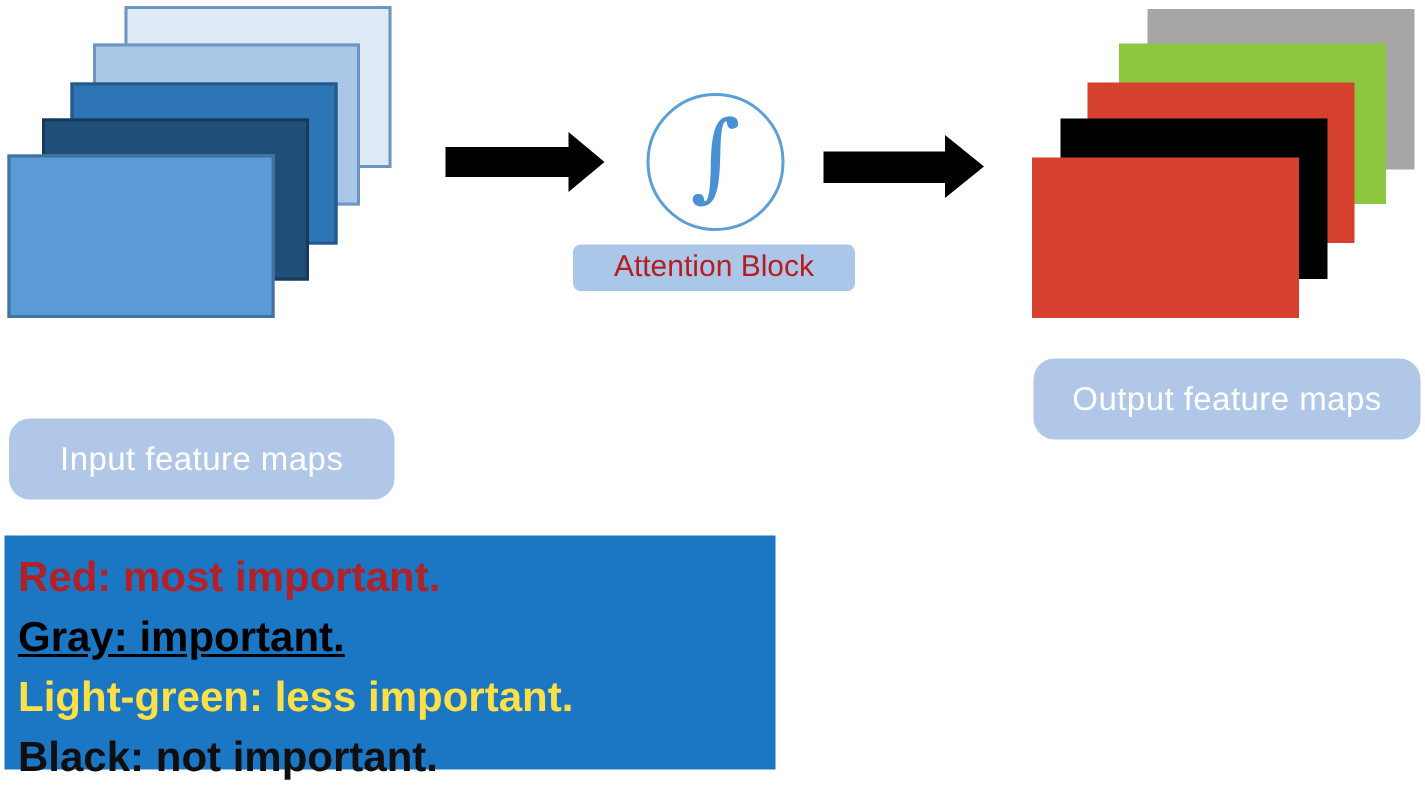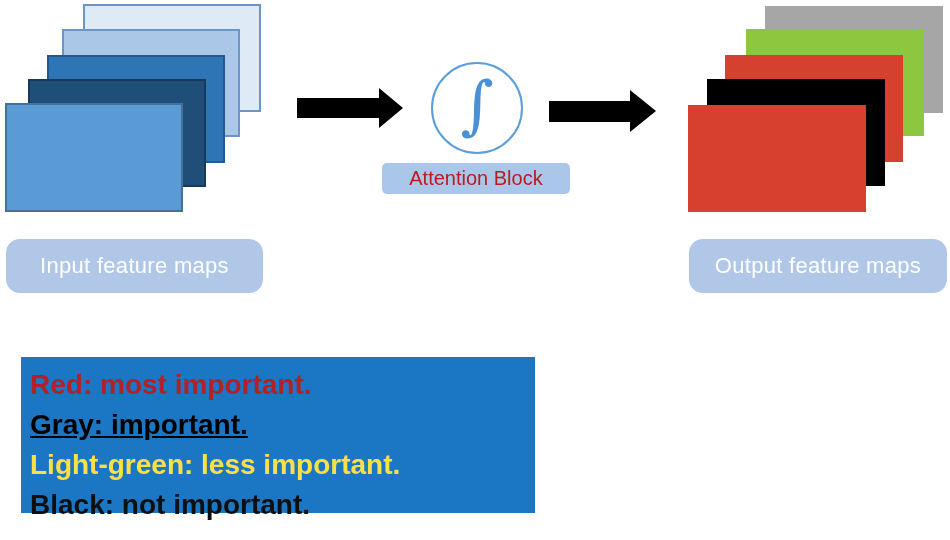--- a/index.html
+++ b/index.html
@@ -20,42 +20,42 @@
   .out2 { left:746px; top:29px; }
   .out3 { left:725px; top:55px; }
   .out4 { left:707px; top:79px; }
   .out5 { left:688px; top:105px; }
   
   .map-label {
     position:absolute; top:239px; height:54px; border-radius:14px;
     display:flex; align-items:center; justify-content:center;
     color:#fff; font-size:22px; letter-spacing:0.3px;
   }
-  .map-label.input  { left:6px;   width:257px; }
+  .map-label.input  { left:6px;   width:257px;margin-top:40px; }
   .map-label.output { left:689px; width:258px; }
   
   .arrows { position:absolute; left:0; top:0; width:950px; height:540px; pointer-events:none; }
   
   .attention-circle {
     position:absolute; left:431px; top:62px; width:92px; height:92px;
     border-radius:50%; border:2px solid #5b9fd9; box-sizing:border-box;
     display:flex; align-items:center; justify-content:center; background:#ffffff;
   }
   .integral {
     font-family:"DejaVu Serif", serif; font-size:64px; line-height:1;
     transform:translateY(-3px);
   }
   .attention-label {
     position:absolute; left:382px; top:163px; width:188px; height:31px;
     border-radius:5px; display:flex; align-items:center; justify-content:center;
     color:#fff; font-size:20px;
   }
   
   .legend {
-    position:absolute; left:21px; top:357px; width:514px; height:156px;
+    position:absolute; left:3px; top:357px; width:514px; height:156px;
     box-sizing:border-box; padding:8px 0 12px 9px;
   }
   .legend-line {
     font-weight:bold; font-size:28px; line-height:40px; white-space:nowrap;
   }
 </style>
 </head>
 <body>
 
 <div class="canvas">

